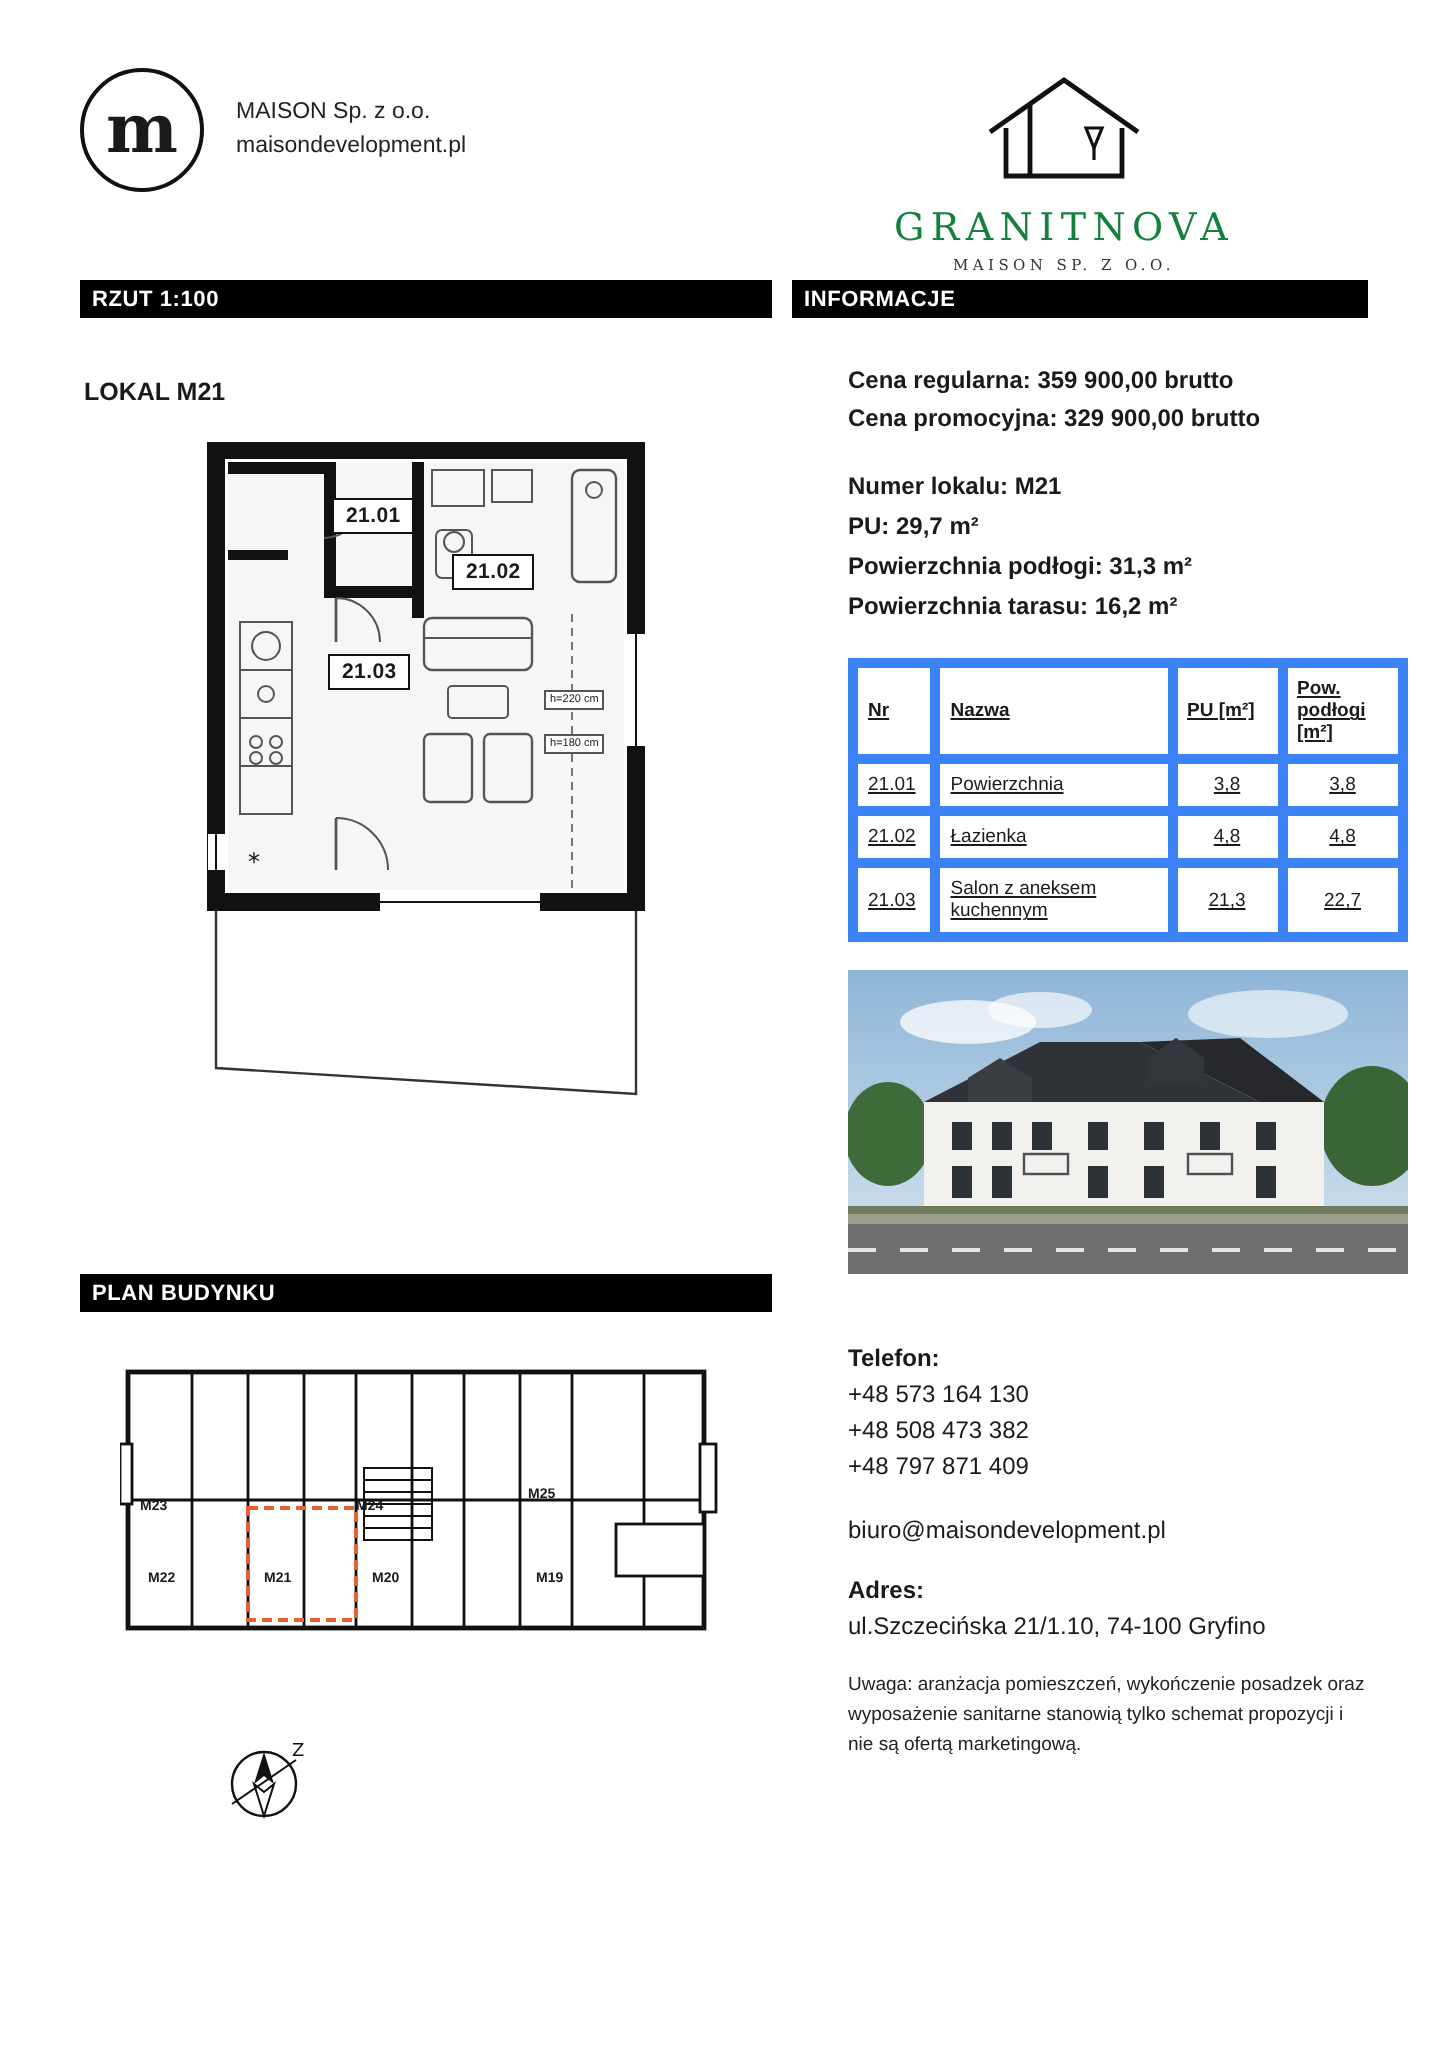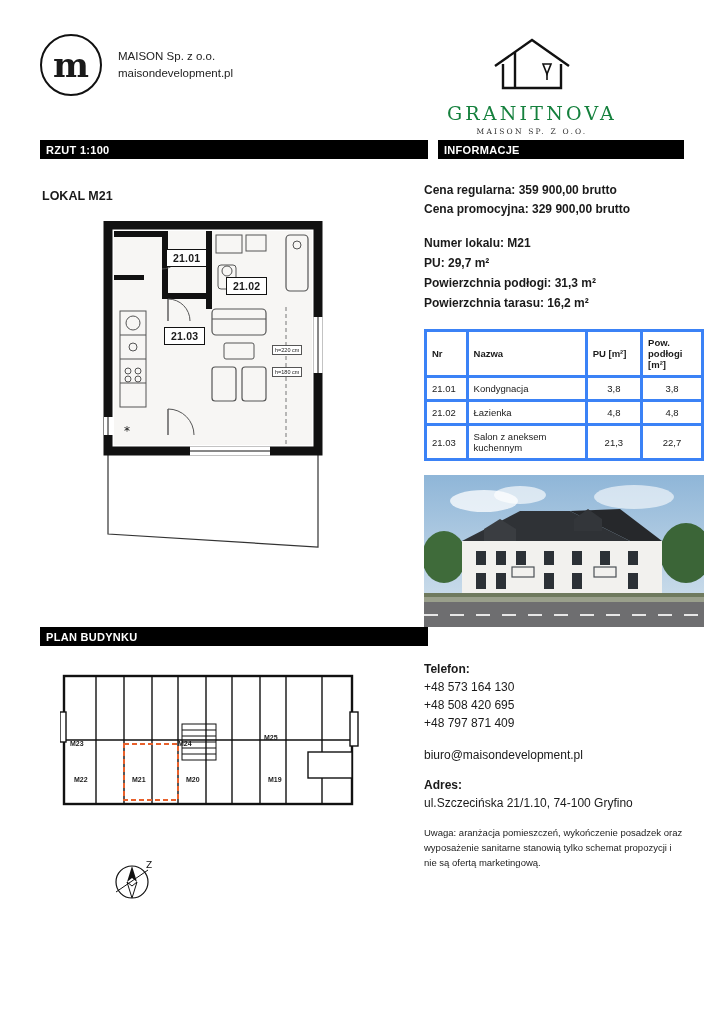--- a/index.html
+++ b/index.html
@@ -35,21 +35,21 @@
   .gn-sub { font-size: 7.5px; letter-spacing: 2.2px; color: #333; margin-top: 3px; font-family: "DejaVu Serif", serif; }
 
   
   .bar {
     display: flex; height: 19px; margin: 0 40px;
   }
   .bar .bar-left, .bar .bar-right {
     background: #000; color: #fff; font-size: 11px; font-weight: 700;
     display: flex; align-items: center; padding-left: 6px; letter-spacing: .3px;
   }
-  .bar .bar-left { width: 388px; }
+  .bar .bar-left { width: 346px; }
   .bar .bar-gap { width: 10px; }
   .bar .bar-right { flex: 1; }
 
   
   .content { display: flex; padding: 0 40px; margin-top: 10px; }
   .col-left { width: 374px; }
   .col-right { flex: 1; margin-left: 10px; }
 
   .lokal-title { font-size: 12.5px; font-weight: 700; margin: 20px 0 0 2px; }
 
@@ -66,21 +66,21 @@
   }
 
   
   .price-block { margin-top: 12px; font-size: 12px; font-weight: 700; line-height: 1.55; }
   .info-block { margin-top: 16px; font-size: 12px; font-weight: 700; line-height: 1.65; }
 
   table.rooms {
     margin-top: 16px; border-collapse: collapse; width: 100%; font-size: 9.5px;
   }
   table.rooms th, table.rooms td {
-    border: 3px solid #3b82f6; padding: 5px 5px; text-align: left; vertical-align: middle;
+    border: 5px solid #3b82f6; padding: 5px 5px; text-align: left; vertical-align: middle; text-decoration: underline;
   }
   table.rooms th { font-weight: 700; font-size: 9.5px; }
   table.rooms td.num, table.rooms th.num { text-align: center; }
   .col-nr { width: 15%; }
   .col-nazwa { width: 43%; }
   .col-pu { width: 20%; }
   .col-pow { width: 22%; }
 
   
   .photo { margin-top: 14px; width: 100%; height: 152px; position: relative; overflow: hidden; border: 0; }
@@ -229,21 +229,21 @@
         <tr>
           <th class="col-nr">Nr</th>
           <th class="col-nazwa">Nazwa</th>
           <th class="col-pu">PU [m²]</th>
           <th class="col-pow">Pow. podłogi [m²]</th>
         </tr>
       </thead>
       <tbody>
         <tr>
           <td>21.01</td>
-          <td>Kondygnacja</td>
+          <td>Powierzchnia</td>
           <td class="num">3,8</td>
           <td class="num">3,8</td>
         </tr>
         <tr>
           <td>21.02</td>
           <td>Łazienka</td>
           <td class="num">4,8</td>
           <td class="num">4,8</td>
         </tr>
         <tr>
@@ -372,21 +372,21 @@
         <line x1="10" y1="40" x2="42" y2="18" stroke="#111" stroke-width="1"></line>
         <text x="40" y="16" font-size="9" fill="#111" font-family="DejaVu Sans, sans-serif">Z</text>
       </svg>
     </div>
   </div>
 
   <div class="col2-right contact">
     <div class="label">Telefon:</div>
     <p>
       <span>+48 573 164 130</span><br>
-      <span>+48 508 420 695</span><br>
+      <span>+48 508 473 382</span><br>
       <span>+48 797 871 409</span>
     </p>
     <p>biuro@maisondevelopment.pl</p>
     <div class="label">Adres:</div>
     <p>ul.Szczecińska 21/1.10, 74-100 Gryfino</p>
     <div class="disclaimer">Uwaga: aranżacja pomieszczeń, wykończenie posadzek oraz wyposażenie sanitarne stanowią tylko schemat propozycji i nie są ofertą marketingową.</div>
   </div>
 </div>
 
 </body></html>

